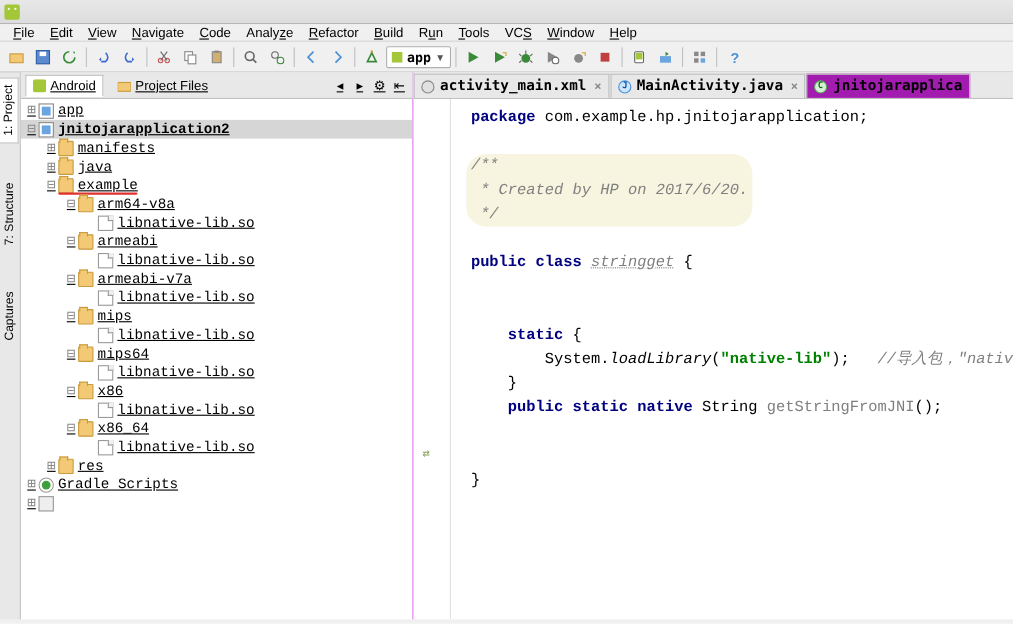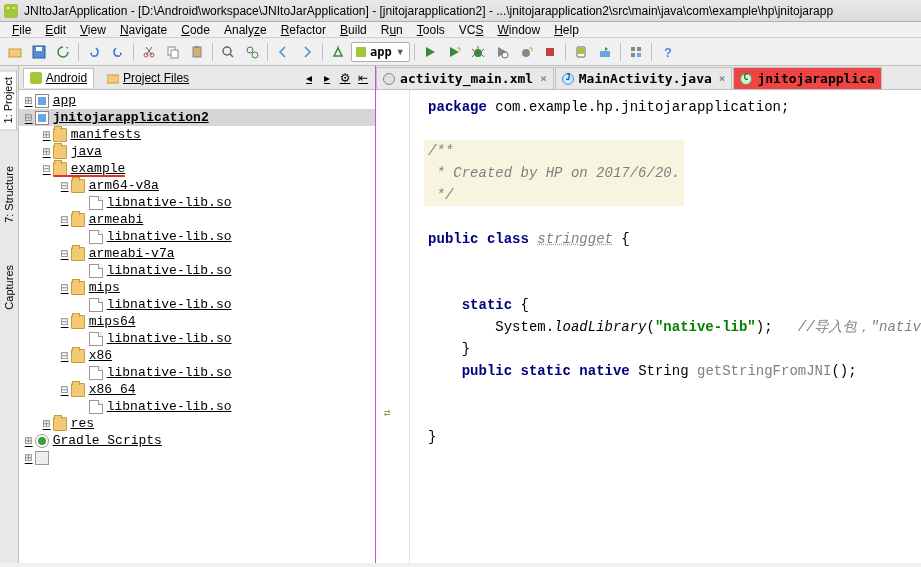--- a/index.html
+++ b/index.html
@@ -41,46 +41,45 @@
 .ico-file { background:#fff; border:1px solid #999;}
 .ico-file::after { content:""; position:absolute; right:-1px; top:-1px; width:4px; height:4px; background:#f0f0f0; border-left:1px solid #999; border-bottom:1px solid #999;}
 .ico-gradle { background:#fff; border:1px solid #999; border-radius:50%; }
 .ico-gradle::after { content:""; position:absolute; inset:2px; border-radius:50%; background:#3ca03c;}
 .ico-ext { background:#eee; border:1px solid #999;}
 .redline { position:relative; }
 .redline::after { content:""; position:absolute; left:-18px; right:0; bottom:-1px; height:2px; background:#e03030; border-radius:1px;}
 .editor-panel { flex:1; display:flex; flex-direction:column; background:#fff;}
 .editor-tabs { height:24px; background:#e8e8e8; border-bottom:1px solid #c0c0c0; display:flex; align-items:flex-end;}
 .etab { height:22px; display:flex; align-items:center; gap:5px; padding:0 6px; border:1px solid #c0c0c0; border-bottom:none; margin-right:1px; background:#e8e8e8; font-family:"Consolas",monospace; font-size:13px;font-weight:bold;}
-.etab.active { background:#ef4444; }
+.etab.active { background:#a21caf; }
 .etab .ei { width:12px; height:12px; border-radius:50%; display:inline-block;}
 .ei-xml { background:#e0e0e0; border:1px solid #888;}
 .ei-java { background:#cfe6ff; border:1px solid #4a90d9; position:relative;}
 .ei-java::after { content:"J"; position:absolute; font-size:8px; color:#0055aa; left:3px; top:-1px; font-weight:bold;}
 .ei-class { background:#d6f0d6; border:1px solid #5aa05a; position:relative;}
 .ei-class::after { content:"C"; position:absolute; font-size:8px; color:#0a6a0a; left:2px; top:-1px; font-weight:bold;}
 .close-x { font-size:11px; color:#888; margin-left:2px;}
 .editor-body { flex:1; display:flex; font-family:"Consolas","Courier New",monospace; font-size:14px; line-height:22px; position:relative; overflow:hidden;}
 .gutter { width:34px; background:#fff; border-right:1px solid #e0e0e0; position:relative;}
 .gutter-mark { position:absolute; left:8px; font-size:11px; color:#8aa060;}
 .code { flex:1; padding:6px 0 0 18px; white-space:pre; position:relative;}
 .kw { color:#000080; font-weight:bold; }
 .str { color:#008000; font-weight:bold; }
 .cmt { color:#808080; font-style:italic; }
 .cls { color:#808080; font-style:italic; text-decoration:underline dotted #a0a0a0;}
-.doc-block { background:#f7f4e0; padding:0 4px; margin-left:-4px; display:inline-block;}
+.doc-block { background:#f7f4e0; padding:0 4px; margin-left:-4px; display:inline-block;border-radius:18px;}
 .doc-line { color:#808080; font-style:italic;}
 svg { display:block; }
 </style>
 </head>
 <body>
 
 <div class="title-bar">
   <span class="as-icon"></span>
-  <span class="title-text">JNItoJarApplication - [D:\Android\workspace\JNItoJarApplication] - [jnitojarapplication2] - ...\jnitojarapplication2\src\main\java\com\example\hp\jnitojarapp</span>
 </div>
 
 <div class="menu-bar">
   <span class="menu-item"><span class="ul">F</span>ile</span>
   <span class="menu-item"><span class="ul">E</span>dit</span>
   <span class="menu-item"><span class="ul">V</span>iew</span>
   <span class="menu-item"><span class="ul">N</span>avigate</span>
   <span class="menu-item"><span class="ul">C</span>ode</span>
   <span class="menu-item">Analy<span class="ul">z</span>e</span>
   <span class="menu-item"><span class="ul">R</span>efactor</span>

